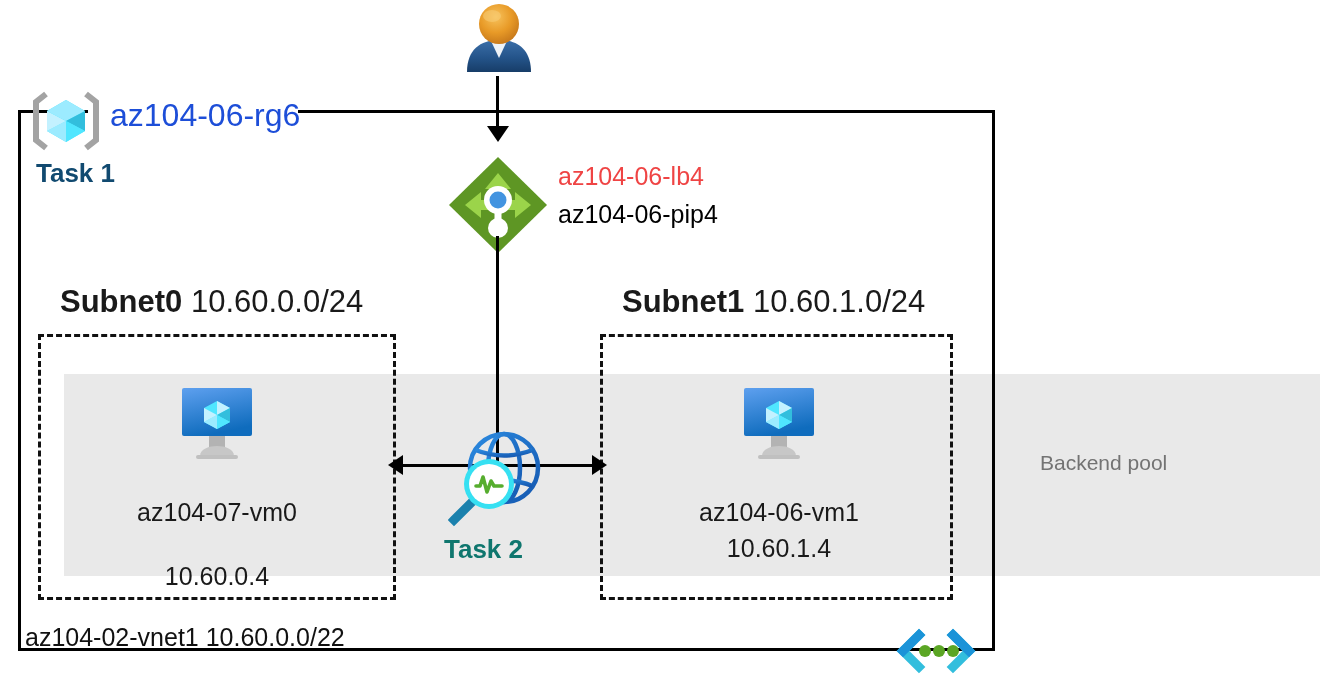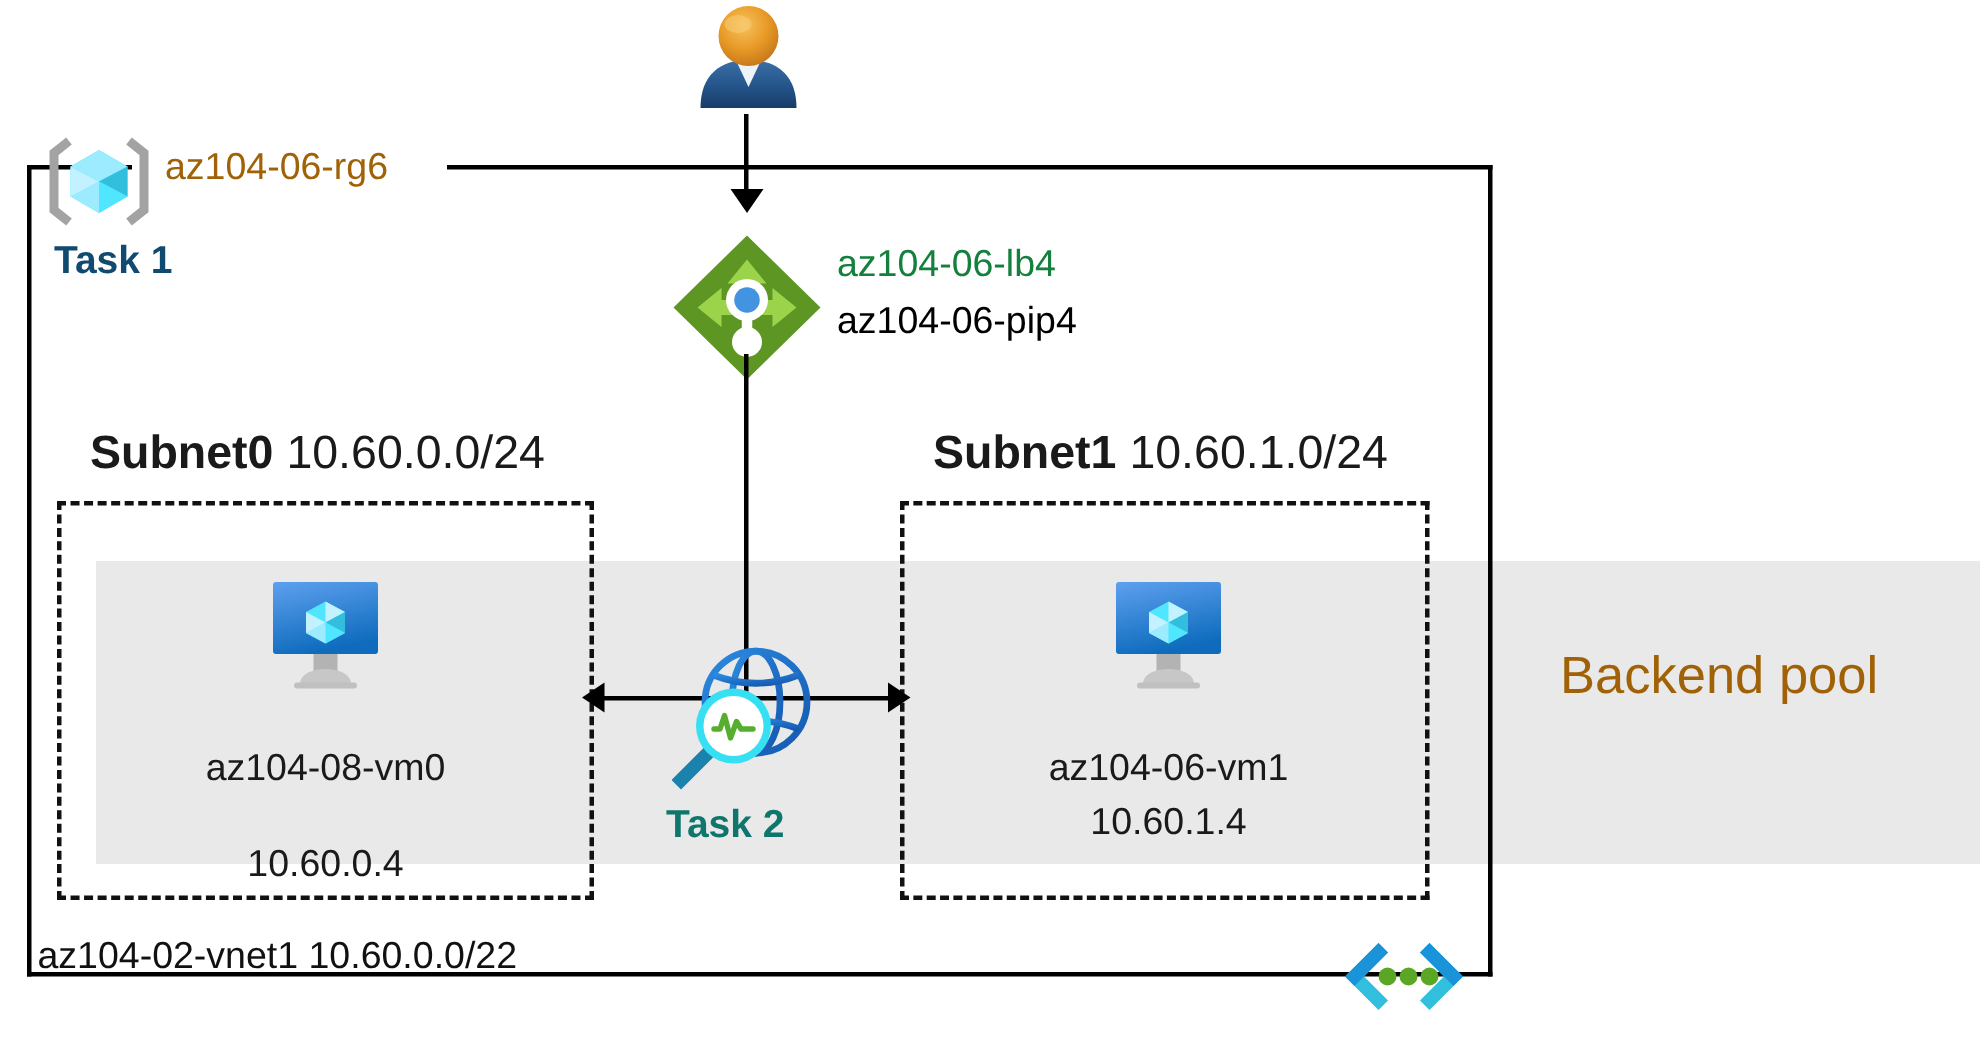--- a/index.html
+++ b/index.html
@@ -23,40 +23,40 @@
   
   #backend-band {
     left: 64px;
     top: 374px;
     width: 1256px;
     height: 202px;
     background: #e9e9e9;
   }
   #backend-pool-label {
     left: 1040px;
-    top: 431px;
-    font-size: 35px;
-    color: #a16207;
+    top: 451px;
+    font-size: 21px;
+    color: #737373;
     white-space: nowrap;
   }
 
   
   .rg-edge { background: #000000; }
   #rg-top-left   { left: 18px;  top: 110px; width: 70px;  height: 3px; }
   #rg-top-right  { left: 298px; top: 110px; width: 697px; height: 3px; }
   #rg-left       { left: 18px;  top: 110px; width: 3px;   height: 541px; }
   #rg-right      { left: 992px; top: 110px; width: 3px;   height: 541px; }
   #rg-bottom     { left: 18px;  top: 648px; width: 977px; height: 3px; }
 
   
   #rg-icon { left: 30px; top: 90px; width: 72px; height: 62px; }
 
   #rg-name {
     left: 110px; top: 97px;
-    font-size: 25px; color: #a16207; white-space: nowrap;
+    font-size: 32px; color: #1d4ed8; white-space: nowrap;
   }
   #task1-label {
     left: 36px; top: 158px;
     font-size: 26px; font-weight: bold; color: #114a70; white-space: nowrap; text-align: center;
   }
 
   
   #user-icon { left: 462px; top: 2px; width: 74px; height: 72px; }
   #user-arrow-line { left: 496px; top: 76px; width: 3px; height: 53px; background: #000; }
   #user-arrow-head {
@@ -64,21 +64,21 @@
     width: 0; height: 0;
     border-left: 11px solid transparent;
     border-right: 11px solid transparent;
     border-top: 16px solid #000;
   }
 
   
   #lb-icon { left: 447px; top: 155px; width: 102px; height: 100px; }
   #lb-name-1 {
     left: 558px; top: 162px;
-    font-size: 25px; color: #15803d; white-space: nowrap;
+    font-size: 25px; color: #ef4444; white-space: nowrap;
   }
   #lb-name-2 {
     left: 558px; top: 200px;
     font-size: 25px; color: #000000; white-space: nowrap;
   }
   #lb-down-line { left: 496px; top: 236px; width: 3px; height: 232px; background: #000; }
 
   
   .subnet-caption {
     font-size: 31px; color: #1a1a1a; white-space: nowrap;
@@ -234,21 +234,21 @@
       <g>
         <polygon points="39,19 52,26 52,40 39,47 26,40 26,26" fill="#50e6ff"></polygon>
         <polygon points="39,19 52,26 39,33" fill="#c3f1ff"></polygon>
         <polygon points="39,33 52,26 52,40" fill="#32bedd"></polygon>
         <polygon points="39,33 52,40 39,47" fill="#50e6ff"></polygon>
         <polygon points="39,33 39,47 26,40" fill="#9cebff"></polygon>
         <polygon points="39,33 26,40 26,26" fill="#c3f1ff"></polygon>
       </g>
     </svg>
   </div>
-  <div class="abs vm-label" id="vm0-name">az104-08-vm0</div>
+  <div class="abs vm-label" id="vm0-name">az104-07-vm0</div>
   <div class="abs vm-label" id="vm0-ip">10.60.0.4</div>
 
   <div class="abs subnet-caption" id="subnet1-caption">
     <span class="nm">Subnet1</span>
     <span>10.60.1.0/24</span>
   </div>
   <div class="abs subnet-box" id="subnet1-box"></div>
   <div class="abs vm-icon" id="vm1-icon">
     <svg viewBox="0 0 78 80" width="78" height="80">
       <defs>

